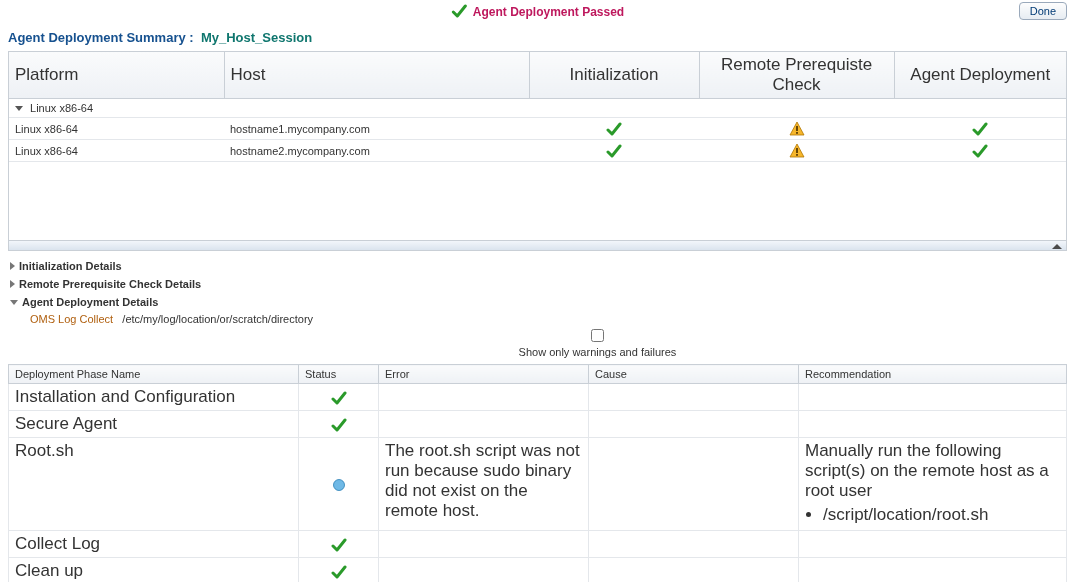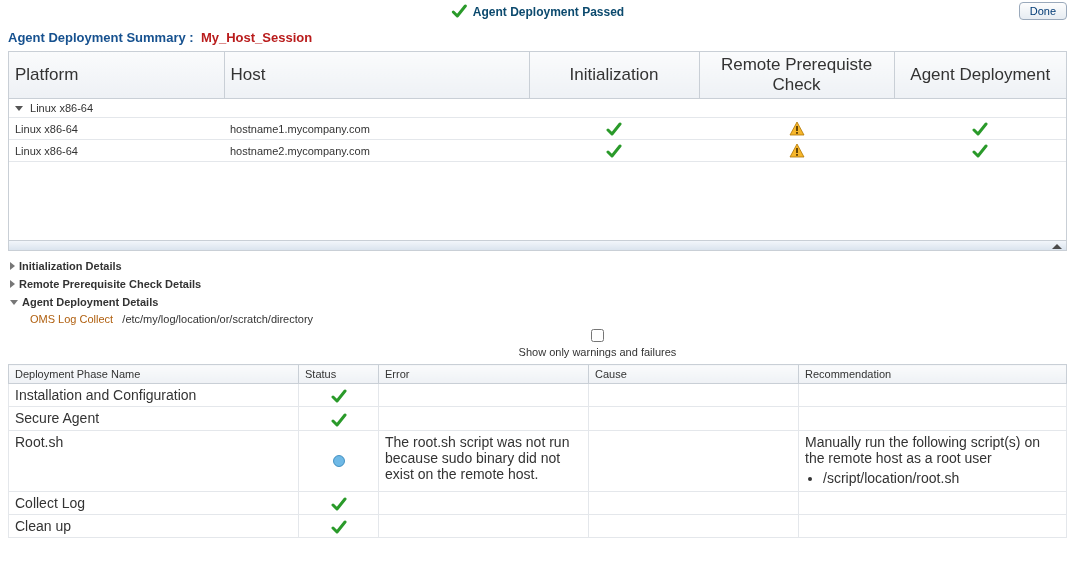--- a/index.html
+++ b/index.html
@@ -19,42 +19,42 @@
   .status-banner {
     position: absolute;
     left: 50%;
     top: 4px;
     transform: translateX(-50%);
     display: flex;
     align-items: center;
     gap: 6px;
     font-weight: bold;
     font-size: 12px;
-    color: #0c4a6e;
+    color: #be185d;
   }
   .done-btn {
     position: absolute;
     right: 8px;
     top: 2px;
     padding: 2px 10px;
     font-size: 11px;
     color: #003a75;
     background: linear-gradient(#fdfdfd, #e6ecf2);
     border: 1px solid #9aa9bb;
     border-radius: 4px;
     cursor: pointer;
   }
   .section-title {
     padding: 4px 8px 6px 8px;
     font-size: 13px;
     font-weight: bold;
     color: #16518f;
   }
   .section-title .session {
-    color: #b91c1c;
+    color: #0f766e;
   }
   .summary-wrap {
     border: 1px solid #c9cfd6;
     margin: 0 8px;
     height: 190px;
     overflow: hidden;
     position: relative;
   }
   table.summary {
     width: 100%;
@@ -157,21 +157,21 @@
     font-weight: normal;
     text-align: left;
     padding: 3px 6px;
     font-size: 11px;
     color: #333;
   }
   table.details td {
     border: 1px solid #e4e7eb;
     padding: 3px 6px;
     vertical-align: top;
-    font-size: 14px;
+    font-size: 17px;
   }
   table.details td.center { text-align: center; vertical-align: middle; }
   table.details td ul { margin: 4px 0 2px 18px; padding: 0; }
   svg.icon { vertical-align: middle; }
 </style>
 </head>
 <body>
 
 <svg width="0" height="0" style="position:absolute">
   <defs>

